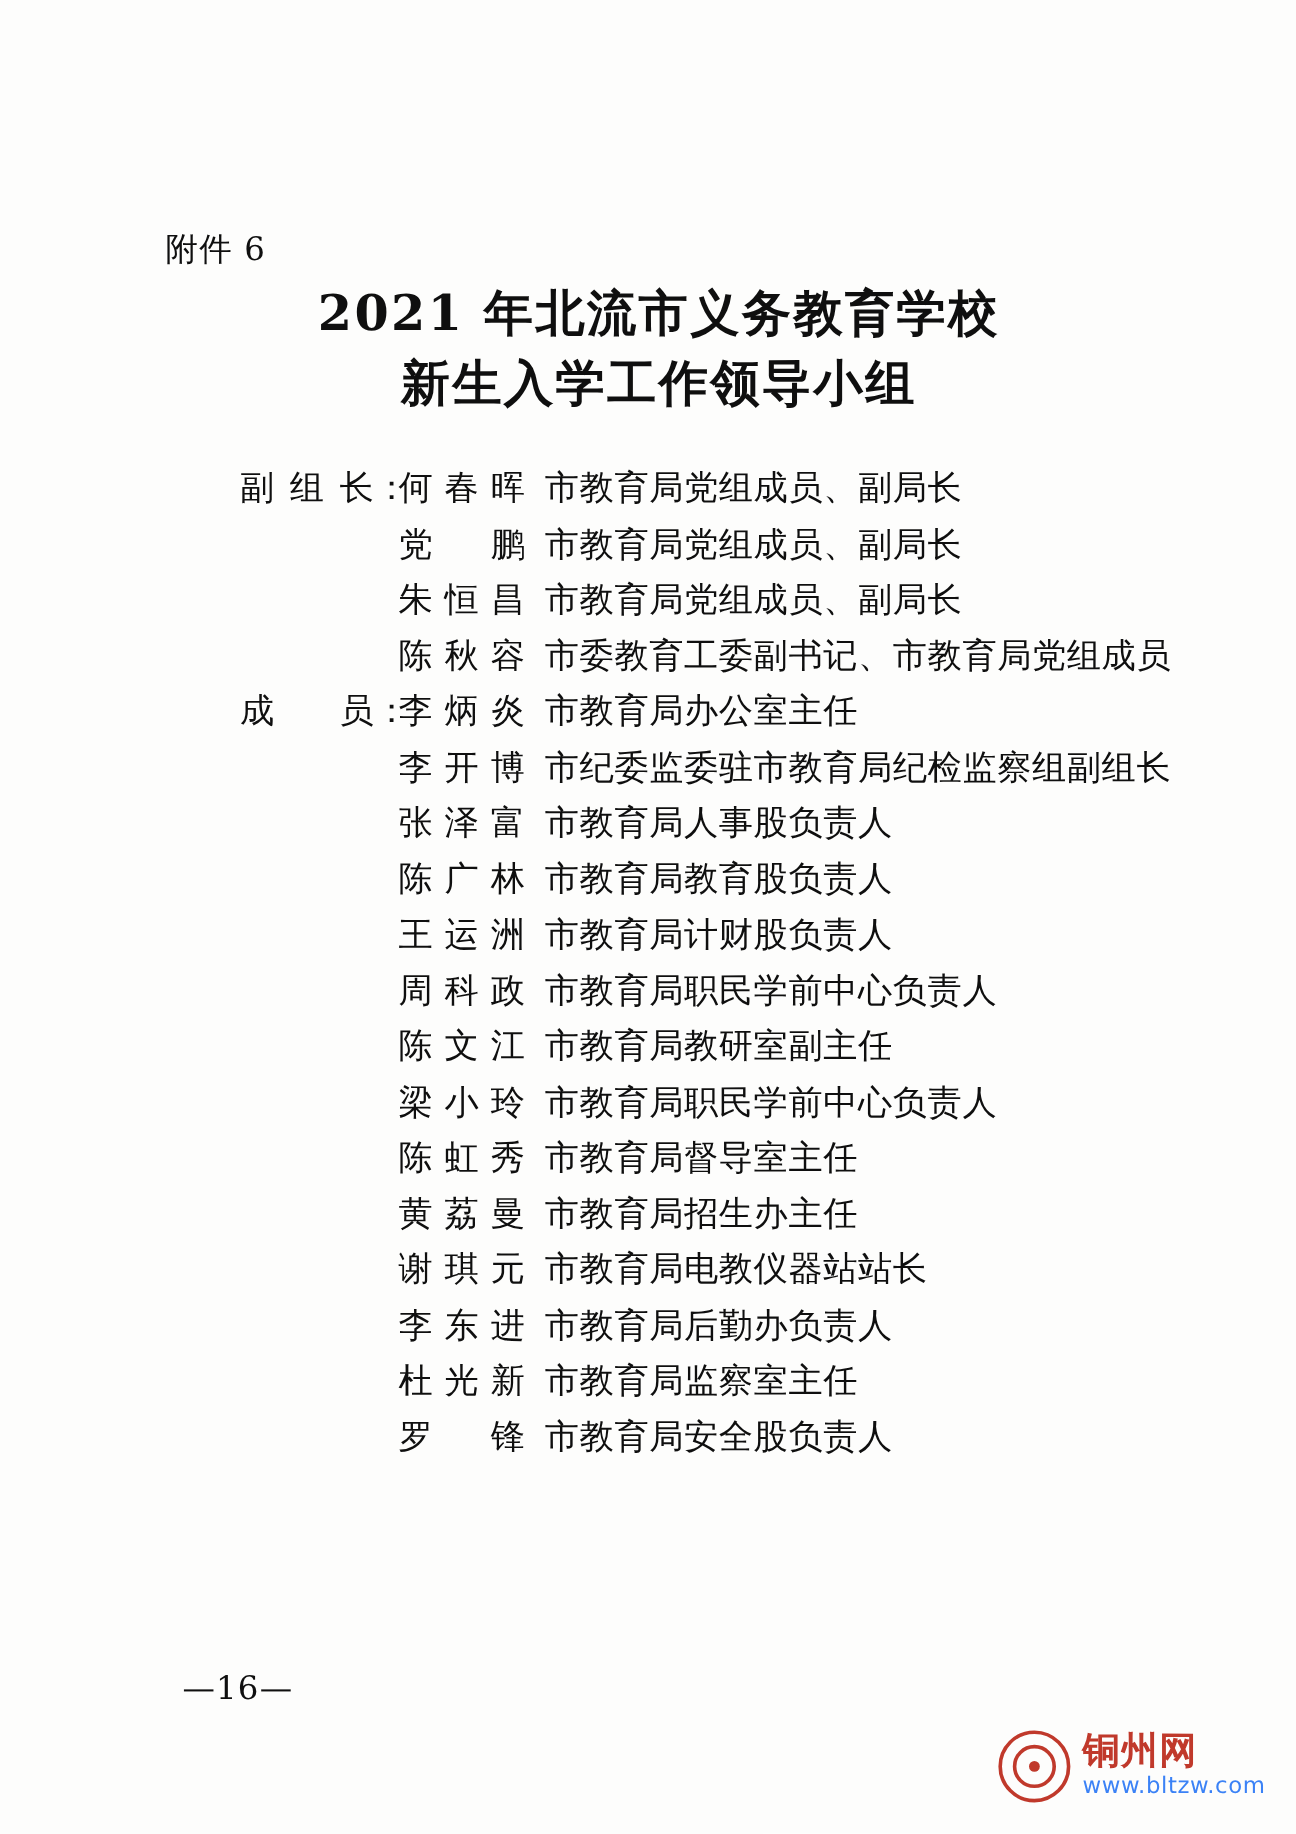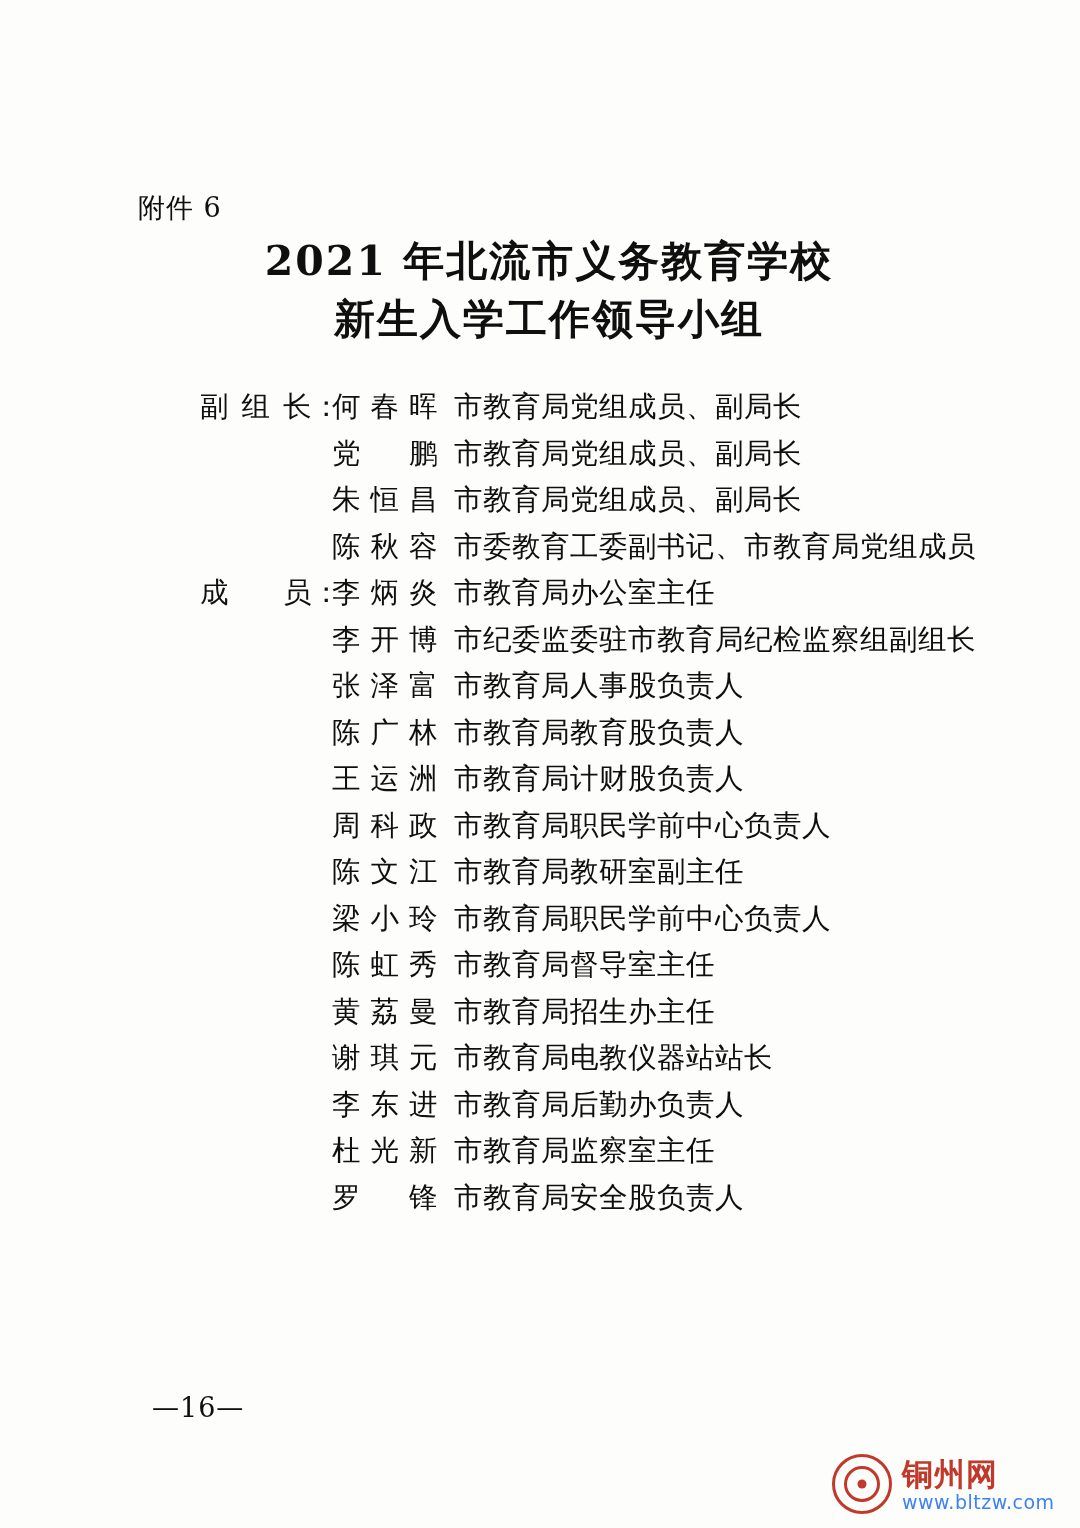--- a/index.html
+++ b/index.html
@@ -91,21 +91,21 @@
     font-size: 27px;
     letter-spacing: 1px;
   }
   .watermark {
     position: absolute;
     right: 18px;
     bottom: 14px;
     width: 230px;
     height: 72px;
     display: flex;
-    align-items: flex-end;
+    align-items: flex-start;
     gap: 10px;
   }
   .wm-seal {
     width: 54px;
     height: 54px;
     border-radius: 50%;
     border: 3px solid #c0392b;
     position: relative;
     flex: 0 0 54px;
   }

